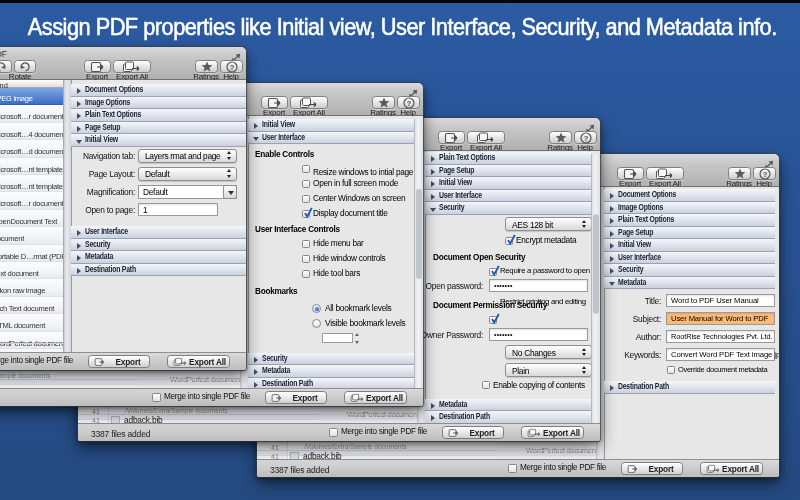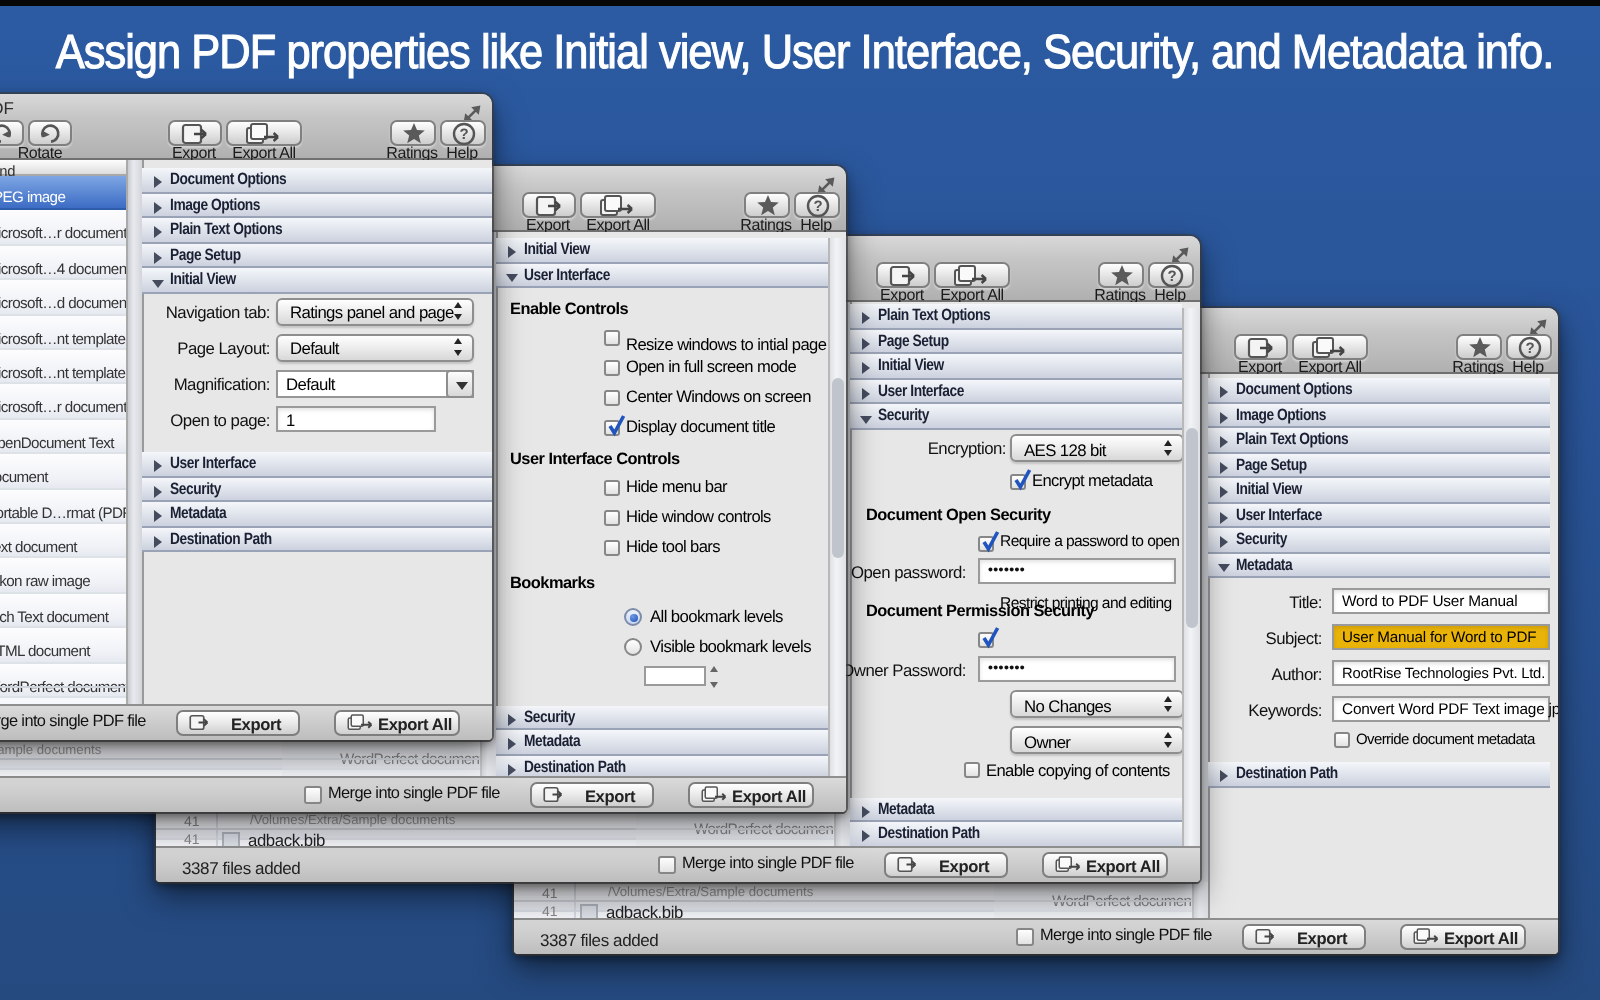--- a/index.html
+++ b/index.html
@@ -106,21 +106,21 @@
     <div style="position:absolute;left:347px;top:74.5px;width:175px;height:12.5px;background:linear-gradient(180deg,#f4f6fa 0%,#e0e4ec 50%,#cbd1de 100%);border-bottom:1px solid #9aa2b5;box-sizing:border-box;">
       <div style="position:absolute;left:6px;top:4.2px;width:0;height:0;border-top:3.5px solid transparent;border-bottom:3.5px solid transparent;border-left:4.5px solid #454c5e"></div>
       <div style="position:absolute;left:14px;top:1.2px;font-weight:bold;font-size:8.2px;color:#1a2033;letter-spacing:-0.25px;white-space:nowrap;transform:scaleX(0.84);transform-origin:0 0">Page Setup</div>
     </div>
     <div style="position:absolute;left:347px;top:87.0px;width:175px;height:12.5px;background:linear-gradient(180deg,#f4f6fa 0%,#e0e4ec 50%,#cbd1de 100%);border-bottom:1px solid #9aa2b5;box-sizing:border-box;">
       <div style="position:absolute;left:5px;top:5.7px;width:0;height:0;border-left:3.5px solid transparent;border-right:3.5px solid transparent;border-top:4.5px solid #454c5e"></div>
       <div style="position:absolute;left:14px;top:1.2px;font-weight:bold;font-size:8.2px;color:#1a2033;letter-spacing:-0.25px;white-space:nowrap;transform:scaleX(0.84);transform-origin:0 0">Initial View</div>
     </div>
     <div style="position:absolute;left:251px;top:103.5px;width:160px;text-align:right;font-size:8.4px;font-weight:normal;letter-spacing:-0.25px;color:#111;white-space:nowrap">Navigation tab:</div>
     <div style="position:absolute;left:414px;top:101.5px;width:99px;height:14px;box-sizing:border-box;border:1px solid #8e8e8e;border-radius:3px;background:linear-gradient(180deg,#ffffff,#ececec 50%,#d8d8d8);box-shadow:0 1px 1px rgba(0,0,0,.15);">
-      <div style="position:absolute;left:6px;top:1.5px;font-size:8.4px;letter-spacing:-0.3px;color:#000;white-space:nowrap">Ratings panel and page</div>
+      <div style="position:absolute;left:6px;top:1.5px;font-size:8.4px;letter-spacing:-0.3px;color:#000;white-space:nowrap">Layers rmat and page</div>
       <div style="position:absolute;right:1px;top:0;width:11px;height:12px;">
         <div style="position:absolute;left:3px;top:1.8px;width:0;height:0;border-left:2.5px solid transparent;border-right:2.5px solid transparent;border-bottom:3.5px solid #222"></div>
         <div style="position:absolute;left:3px;bottom:1.6px;width:0;height:0;border-left:2.5px solid transparent;border-right:2.5px solid transparent;border-top:3.5px solid #222"></div>
       </div>
     </div>
     <div style="position:absolute;left:251px;top:121.5px;width:160px;text-align:right;font-size:8.4px;font-weight:normal;letter-spacing:-0.25px;color:#111;white-space:nowrap">Page Layout:</div>
     <div style="position:absolute;left:414px;top:119.5px;width:99px;height:14px;box-sizing:border-box;border:1px solid #8e8e8e;border-radius:3px;background:linear-gradient(180deg,#ffffff,#ececec 50%,#d8d8d8);box-shadow:0 1px 1px rgba(0,0,0,.15);">
       <div style="position:absolute;left:6px;top:1.5px;font-size:8.4px;letter-spacing:-0.3px;color:#000;white-space:nowrap">Default</div>
       <div style="position:absolute;right:1px;top:0;width:11px;height:12px;">
         <div style="position:absolute;left:3px;top:1.8px;width:0;height:0;border-left:2.5px solid transparent;border-right:2.5px solid transparent;border-bottom:3.5px solid #222"></div>
@@ -446,21 +446,20 @@
       <div style="position:absolute;left:14px;top:1.2px;font-weight:bold;font-size:8.2px;color:#1a2033;letter-spacing:-0.25px;white-space:nowrap;transform:scaleX(0.84);transform-origin:0 0">Initial View</div>
     </div>
     <div style="position:absolute;left:347px;top:71.5px;width:166px;height:12.5px;background:linear-gradient(180deg,#f4f6fa 0%,#e0e4ec 50%,#cbd1de 100%);border-bottom:1px solid #9aa2b5;box-sizing:border-box;">
       <div style="position:absolute;left:6px;top:4.2px;width:0;height:0;border-top:3.5px solid transparent;border-bottom:3.5px solid transparent;border-left:4.5px solid #454c5e"></div>
       <div style="position:absolute;left:14px;top:1.2px;font-weight:bold;font-size:8.2px;color:#1a2033;letter-spacing:-0.25px;white-space:nowrap;transform:scaleX(0.84);transform-origin:0 0">User Interface</div>
     </div>
     <div style="position:absolute;left:347px;top:84.0px;width:166px;height:12.5px;background:linear-gradient(180deg,#f4f6fa 0%,#e0e4ec 50%,#cbd1de 100%);border-bottom:1px solid #9aa2b5;box-sizing:border-box;">
       <div style="position:absolute;left:5px;top:5.7px;width:0;height:0;border-left:3.5px solid transparent;border-right:3.5px solid transparent;border-top:4.5px solid #454c5e"></div>
       <div style="position:absolute;left:14px;top:1.2px;font-weight:bold;font-size:8.2px;color:#1a2033;letter-spacing:-0.25px;white-space:nowrap;transform:scaleX(0.84);transform-origin:0 0">Security</div>
     </div>
-    <div style="position:absolute;left:265px;top:101px;width:160px;text-align:right;font-size:8.4px;font-weight:normal;letter-spacing:-0.25px;color:#111;white-space:nowrap">Encryption:</div>
     <div style="position:absolute;left:427px;top:99px;width:87px;height:14px;box-sizing:border-box;border:1px solid #8e8e8e;border-radius:3px;background:linear-gradient(180deg,#ffffff,#ececec 50%,#d8d8d8);box-shadow:0 1px 1px rgba(0,0,0,.15);">
       <div style="position:absolute;left:6px;top:1.5px;font-size:8.4px;letter-spacing:-0.3px;color:#000;white-space:nowrap">AES 128 bit</div>
       <div style="position:absolute;right:1px;top:0;width:11px;height:12px;">
         <div style="position:absolute;left:3px;top:1.8px;width:0;height:0;border-left:2.5px solid transparent;border-right:2.5px solid transparent;border-bottom:3.5px solid #222"></div>
         <div style="position:absolute;left:3px;bottom:1.6px;width:0;height:0;border-left:2.5px solid transparent;border-right:2.5px solid transparent;border-top:3.5px solid #222"></div>
       </div>
     </div>
     <div style="position:absolute;left:427px;top:118.5px;width:8px;height:8px;box-sizing:border-box;border:1px solid #878787;border-radius:1.5px;background:linear-gradient(180deg,#fff,#e2e2e2);">
       <svg style="position:absolute;left:-0.5px;top:-4.5px" width="11" height="13" viewBox="0 0 11 13">
         <polyline points="2,7 4.2,10.5 8.8,2" fill="none" stroke="#2055bd" stroke-width="1.8"></polyline>
@@ -490,21 +489,21 @@
       <div style="position:absolute;left:4px;top:2px;font-size:7px;font-weight:bold;color:#111"><span style="letter-spacing:0.2px">•••••••</span></div>
     </div>
     <div style="position:absolute;left:427px;top:227px;width:87px;height:14px;box-sizing:border-box;border:1px solid #8e8e8e;border-radius:3px;background:linear-gradient(180deg,#ffffff,#ececec 50%,#d8d8d8);box-shadow:0 1px 1px rgba(0,0,0,.15);">
       <div style="position:absolute;left:6px;top:1.5px;font-size:8.4px;letter-spacing:-0.3px;color:#000;white-space:nowrap">No Changes</div>
       <div style="position:absolute;right:1px;top:0;width:11px;height:12px;">
         <div style="position:absolute;left:3px;top:1.8px;width:0;height:0;border-left:2.5px solid transparent;border-right:2.5px solid transparent;border-bottom:3.5px solid #222"></div>
         <div style="position:absolute;left:3px;bottom:1.6px;width:0;height:0;border-left:2.5px solid transparent;border-right:2.5px solid transparent;border-top:3.5px solid #222"></div>
       </div>
     </div>
     <div style="position:absolute;left:427px;top:245px;width:87px;height:14px;box-sizing:border-box;border:1px solid #8e8e8e;border-radius:3px;background:linear-gradient(180deg,#ffffff,#ececec 50%,#d8d8d8);box-shadow:0 1px 1px rgba(0,0,0,.15);">
-      <div style="position:absolute;left:6px;top:1.5px;font-size:8.4px;letter-spacing:-0.3px;color:#000;white-space:nowrap">Owner</div>
+      <div style="position:absolute;left:6px;top:1.5px;font-size:8.4px;letter-spacing:-0.3px;color:#000;white-space:nowrap">Plain</div>
       <div style="position:absolute;right:1px;top:0;width:11px;height:12px;">
         <div style="position:absolute;left:3px;top:1.8px;width:0;height:0;border-left:2.5px solid transparent;border-right:2.5px solid transparent;border-bottom:3.5px solid #222"></div>
         <div style="position:absolute;left:3px;bottom:1.6px;width:0;height:0;border-left:2.5px solid transparent;border-right:2.5px solid transparent;border-top:3.5px solid #222"></div>
       </div>
     </div>
     <div style="position:absolute;left:404px;top:263px;width:8px;height:8px;box-sizing:border-box;border:1px solid #878787;border-radius:1.5px;background:linear-gradient(180deg,#fff,#e2e2e2);"></div>
     <div style="position:absolute;left:415px;top:261.5px;font-size:8.3px;letter-spacing:-0.3px;color:#000;white-space:nowrap">Enable copying of contents</div>
     <div style="position:absolute;left:347px;top:280.5px;width:166px;height:12.5px;background:linear-gradient(180deg,#f4f6fa 0%,#e0e4ec 50%,#cbd1de 100%);border-bottom:1px solid #9aa2b5;box-sizing:border-box;">
       <div style="position:absolute;left:6px;top:4.2px;width:0;height:0;border-top:3.5px solid transparent;border-bottom:3.5px solid transparent;border-left:4.5px solid #454c5e"></div>
       <div style="position:absolute;left:14px;top:1.2px;font-weight:bold;font-size:8.2px;color:#1a2033;letter-spacing:-0.25px;white-space:nowrap;transform:scaleX(0.84);transform-origin:0 0">Metadata</div>
@@ -663,21 +662,21 @@
     </div>
     <div style="position:absolute;left:347px;top:122.5px;width:171px;height:12.5px;background:linear-gradient(180deg,#f4f6fa 0%,#e0e4ec 50%,#cbd1de 100%);border-bottom:1px solid #9aa2b5;box-sizing:border-box;">
       <div style="position:absolute;left:5px;top:5.7px;width:0;height:0;border-left:3.5px solid transparent;border-right:3.5px solid transparent;border-top:4.5px solid #454c5e"></div>
       <div style="position:absolute;left:14px;top:1.2px;font-weight:bold;font-size:8.2px;color:#1a2033;letter-spacing:-0.25px;white-space:nowrap;transform:scaleX(0.84);transform-origin:0 0">Metadata</div>
     </div>
     <div style="position:absolute;left:244px;top:141.5px;width:160px;text-align:right;font-size:8.4px;font-weight:normal;letter-spacing:-0.25px;color:#111;white-space:nowrap">Title:</div>
     <div style="position:absolute;left:409px;top:139.5px;width:109px;height:13px;box-sizing:border-box;border:1px solid #9a9a9a;background:#fff;box-shadow:inset 0 1px 2px rgba(0,0,0,.12);">
       <div style="position:absolute;left:4px;top:1.5px;font-size:7.7px;font-weight:normal;color:#000;white-space:nowrap;letter-spacing:-0.1px">Word to PDF User Manual</div>
     </div>
     <div style="position:absolute;left:244px;top:159.5px;width:160px;text-align:right;font-size:8.4px;font-weight:normal;letter-spacing:-0.25px;color:#111;white-space:nowrap">Subject:</div>
-    <div style="position:absolute;left:409px;top:157.5px;width:109px;height:13px;box-sizing:border-box;border:1px solid #9a9a9a;background:#eab308;box-shadow:inset 0 1px 2px rgba(0,0,0,.12);">
+    <div style="position:absolute;left:409px;top:157.5px;width:109px;height:13px;box-sizing:border-box;border:1px solid #9a9a9a;background:#fdba74;box-shadow:inset 0 1px 2px rgba(0,0,0,.12);">
       <div style="position:absolute;left:4px;top:1.5px;font-size:7.6px;font-weight:normal;color:#000;white-space:nowrap;letter-spacing:-0.1px">User Manual for Word to PDF</div>
     </div>
     <div style="position:absolute;left:244px;top:177.5px;width:160px;text-align:right;font-size:8.4px;font-weight:normal;letter-spacing:-0.25px;color:#111;white-space:nowrap">Author:</div>
     <div style="position:absolute;left:409px;top:175.5px;width:109px;height:13px;box-sizing:border-box;border:1px solid #9a9a9a;background:#fff;box-shadow:inset 0 1px 2px rgba(0,0,0,.12);">
       <div style="position:absolute;left:4px;top:1.5px;font-size:7.4px;font-weight:normal;color:#000;white-space:nowrap;letter-spacing:-0.1px">RootRise Technologies Pvt. Ltd.</div>
     </div>
     <div style="position:absolute;left:244px;top:195.5px;width:160px;text-align:right;font-size:8.4px;font-weight:normal;letter-spacing:-0.25px;color:#111;white-space:nowrap">Keywords:</div>
     <div style="position:absolute;left:409px;top:193.5px;width:109px;height:13px;box-sizing:border-box;border:1px solid #9a9a9a;background:#fff;box-shadow:inset 0 1px 2px rgba(0,0,0,.12);">
       <div style="position:absolute;left:4px;top:1.5px;font-size:7.7px;font-weight:normal;color:#000;white-space:nowrap;letter-spacing:-0.1px">Convert Word PDF Text image jpg</div>
     </div>

